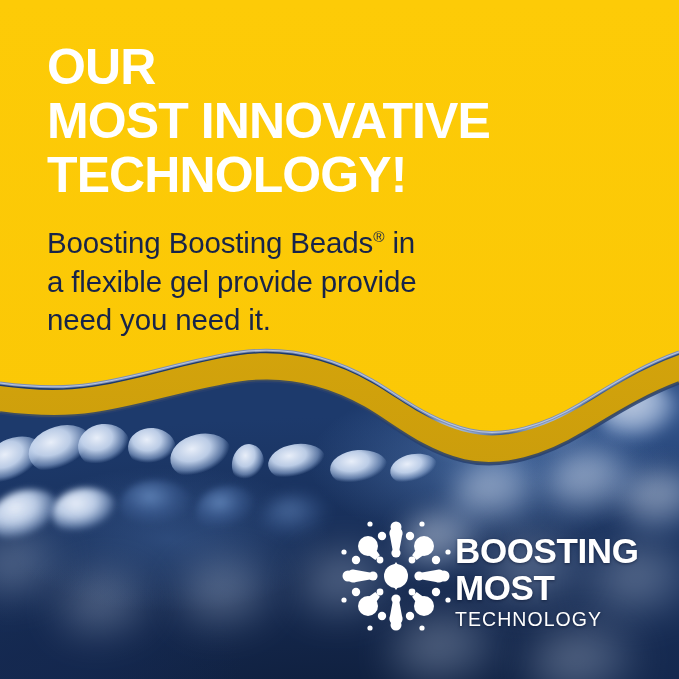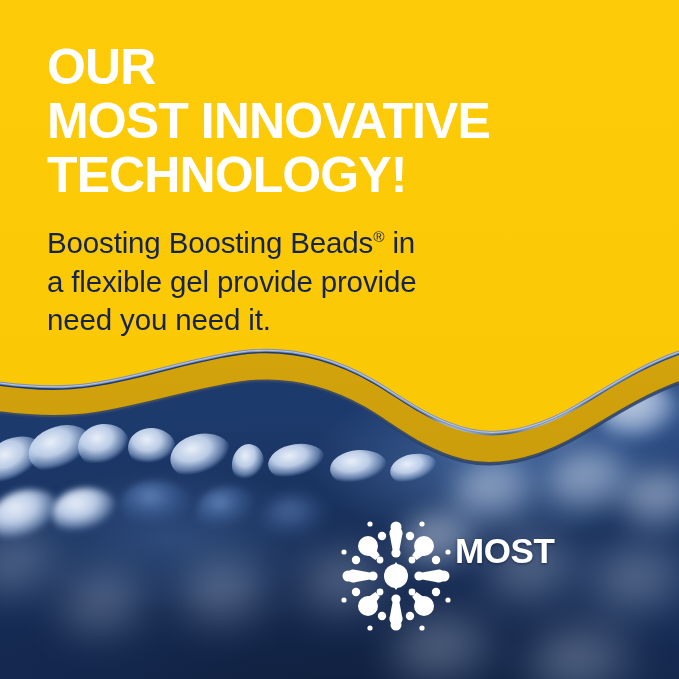--- a/index.html
+++ b/index.html
@@ -287,17 +287,19 @@
         <circle cx="4" cy="84" r="2.6"></circle>
         <circle cx="108" cy="84" r="2.6"></circle>
         <circle cx="56" cy="24" r="2.4"></circle>
         <circle cx="56" cy="96" r="2.4"></circle>
         <circle cx="20" cy="60" r="2.4"></circle>
         <circle cx="92" cy="60" r="2.4"></circle>
       </g>
     </svg>
 
     <div class="logo-text">
+      <div class="lt-big">BOOSTING</div>
       <div class="lt-big">MOST</div>
+      <div class="lt-tech">TECHNOLOGY</div>
     </div>
   </div>
 
 </div>
 
 </body></html>

